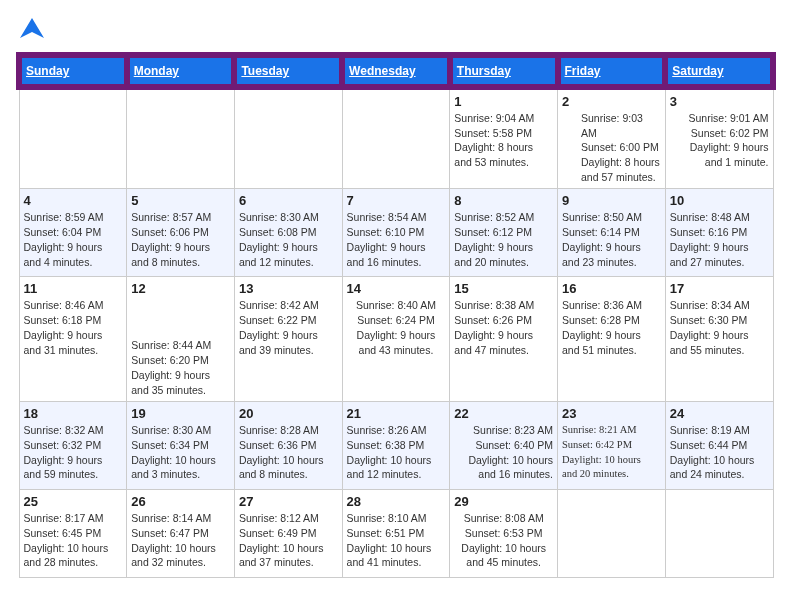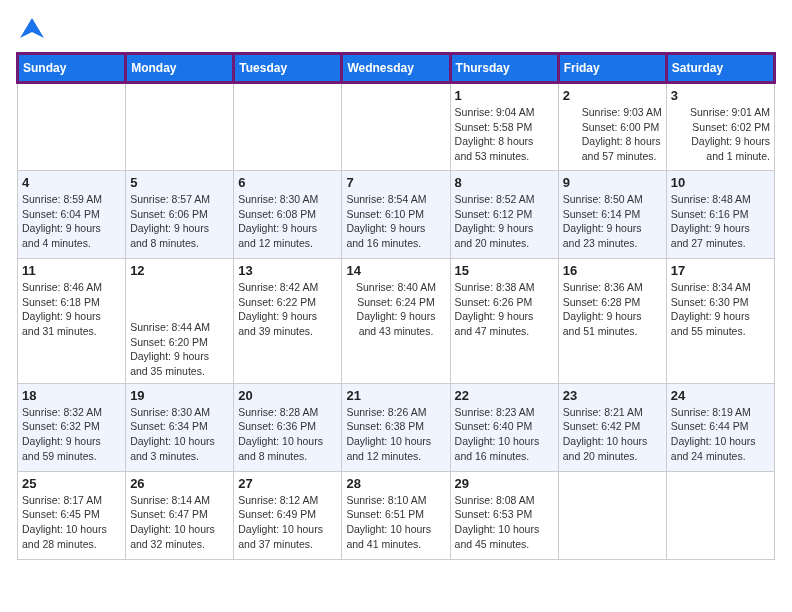--- a/index.html
+++ b/index.html
@@ -37,21 +37,22 @@
       border-collapse: collapse;
       font-size: 11px;
     }
     .calendar th {
       background: #1a73e8;
       color: #fff;
       padding: 6px 4px;
       text-align: left;
       font-size: 12px;
       font-weight: bold;
-      border: 3px solid #701a75;
+      border: 6px solid #701a75;
+      text-decoration: underline;
     }
     .calendar td {
       border: 1px solid #ccc;
       vertical-align: top;
       padding: 4px 4px;
       width: 14.28%;
       min-height: 80px;
       height: 88px;
     }
     .day-num {
@@ -266,28 +267,28 @@
         </td>
         <td>
           <span class="day-num">21</span>
           <div class="day-info" style="white-space: pre-line;">Sunrise: 8:26 AM
 Sunset: 6:38 PM
 Daylight: 10 hours
 and 12 minutes.</div>
         </td>
         <td>
           <span class="day-num">22</span>
-          <div class="day-info" style="white-space: pre-line;">Sunrise: 8:23 AM
+          <div class="day-info" style="white-space: pre-line; text-align: right;">Sunrise: 8:23 AM
 Sunset: 6:40 PM
 Daylight: 10 hours
 and 16 minutes.</div>
         </td>
         <td>
           <span class="day-num">23</span>
-          <div class="day-info" style="white-space: pre-line;">Sunrise: 8:21 AM
+          <div class="day-info" style="white-space: pre-line; font-family: Liberation Serif, serif;">Sunrise: 8:21 AM
 Sunset: 6:42 PM
 Daylight: 10 hours
 and 20 minutes.</div>
         </td>
         <td>
           <span class="day-num">24</span>
           <div class="day-info" style="white-space: pre-line;">Sunrise: 8:19 AM
 Sunset: 6:44 PM
 Daylight: 10 hours
 and 24 minutes.</div>
@@ -317,21 +318,21 @@
         </td>
         <td>
           <span class="day-num">28</span>
           <div class="day-info" style="white-space: pre-line;">Sunrise: 8:10 AM
 Sunset: 6:51 PM
 Daylight: 10 hours
 and 41 minutes.</div>
         </td>
         <td>
           <span class="day-num">29</span>
-          <div class="day-info" style="white-space: pre-line;">Sunrise: 8:08 AM
+          <div class="day-info" style="white-space: pre-line; text-align: center;">Sunrise: 8:08 AM
 Sunset: 6:53 PM
 Daylight: 10 hours
 and 45 minutes.</div>
         </td>
         <td class="empty-cell"></td>
         <td class="empty-cell"></td>
       </tr>
     </tbody>
 </table>
 

